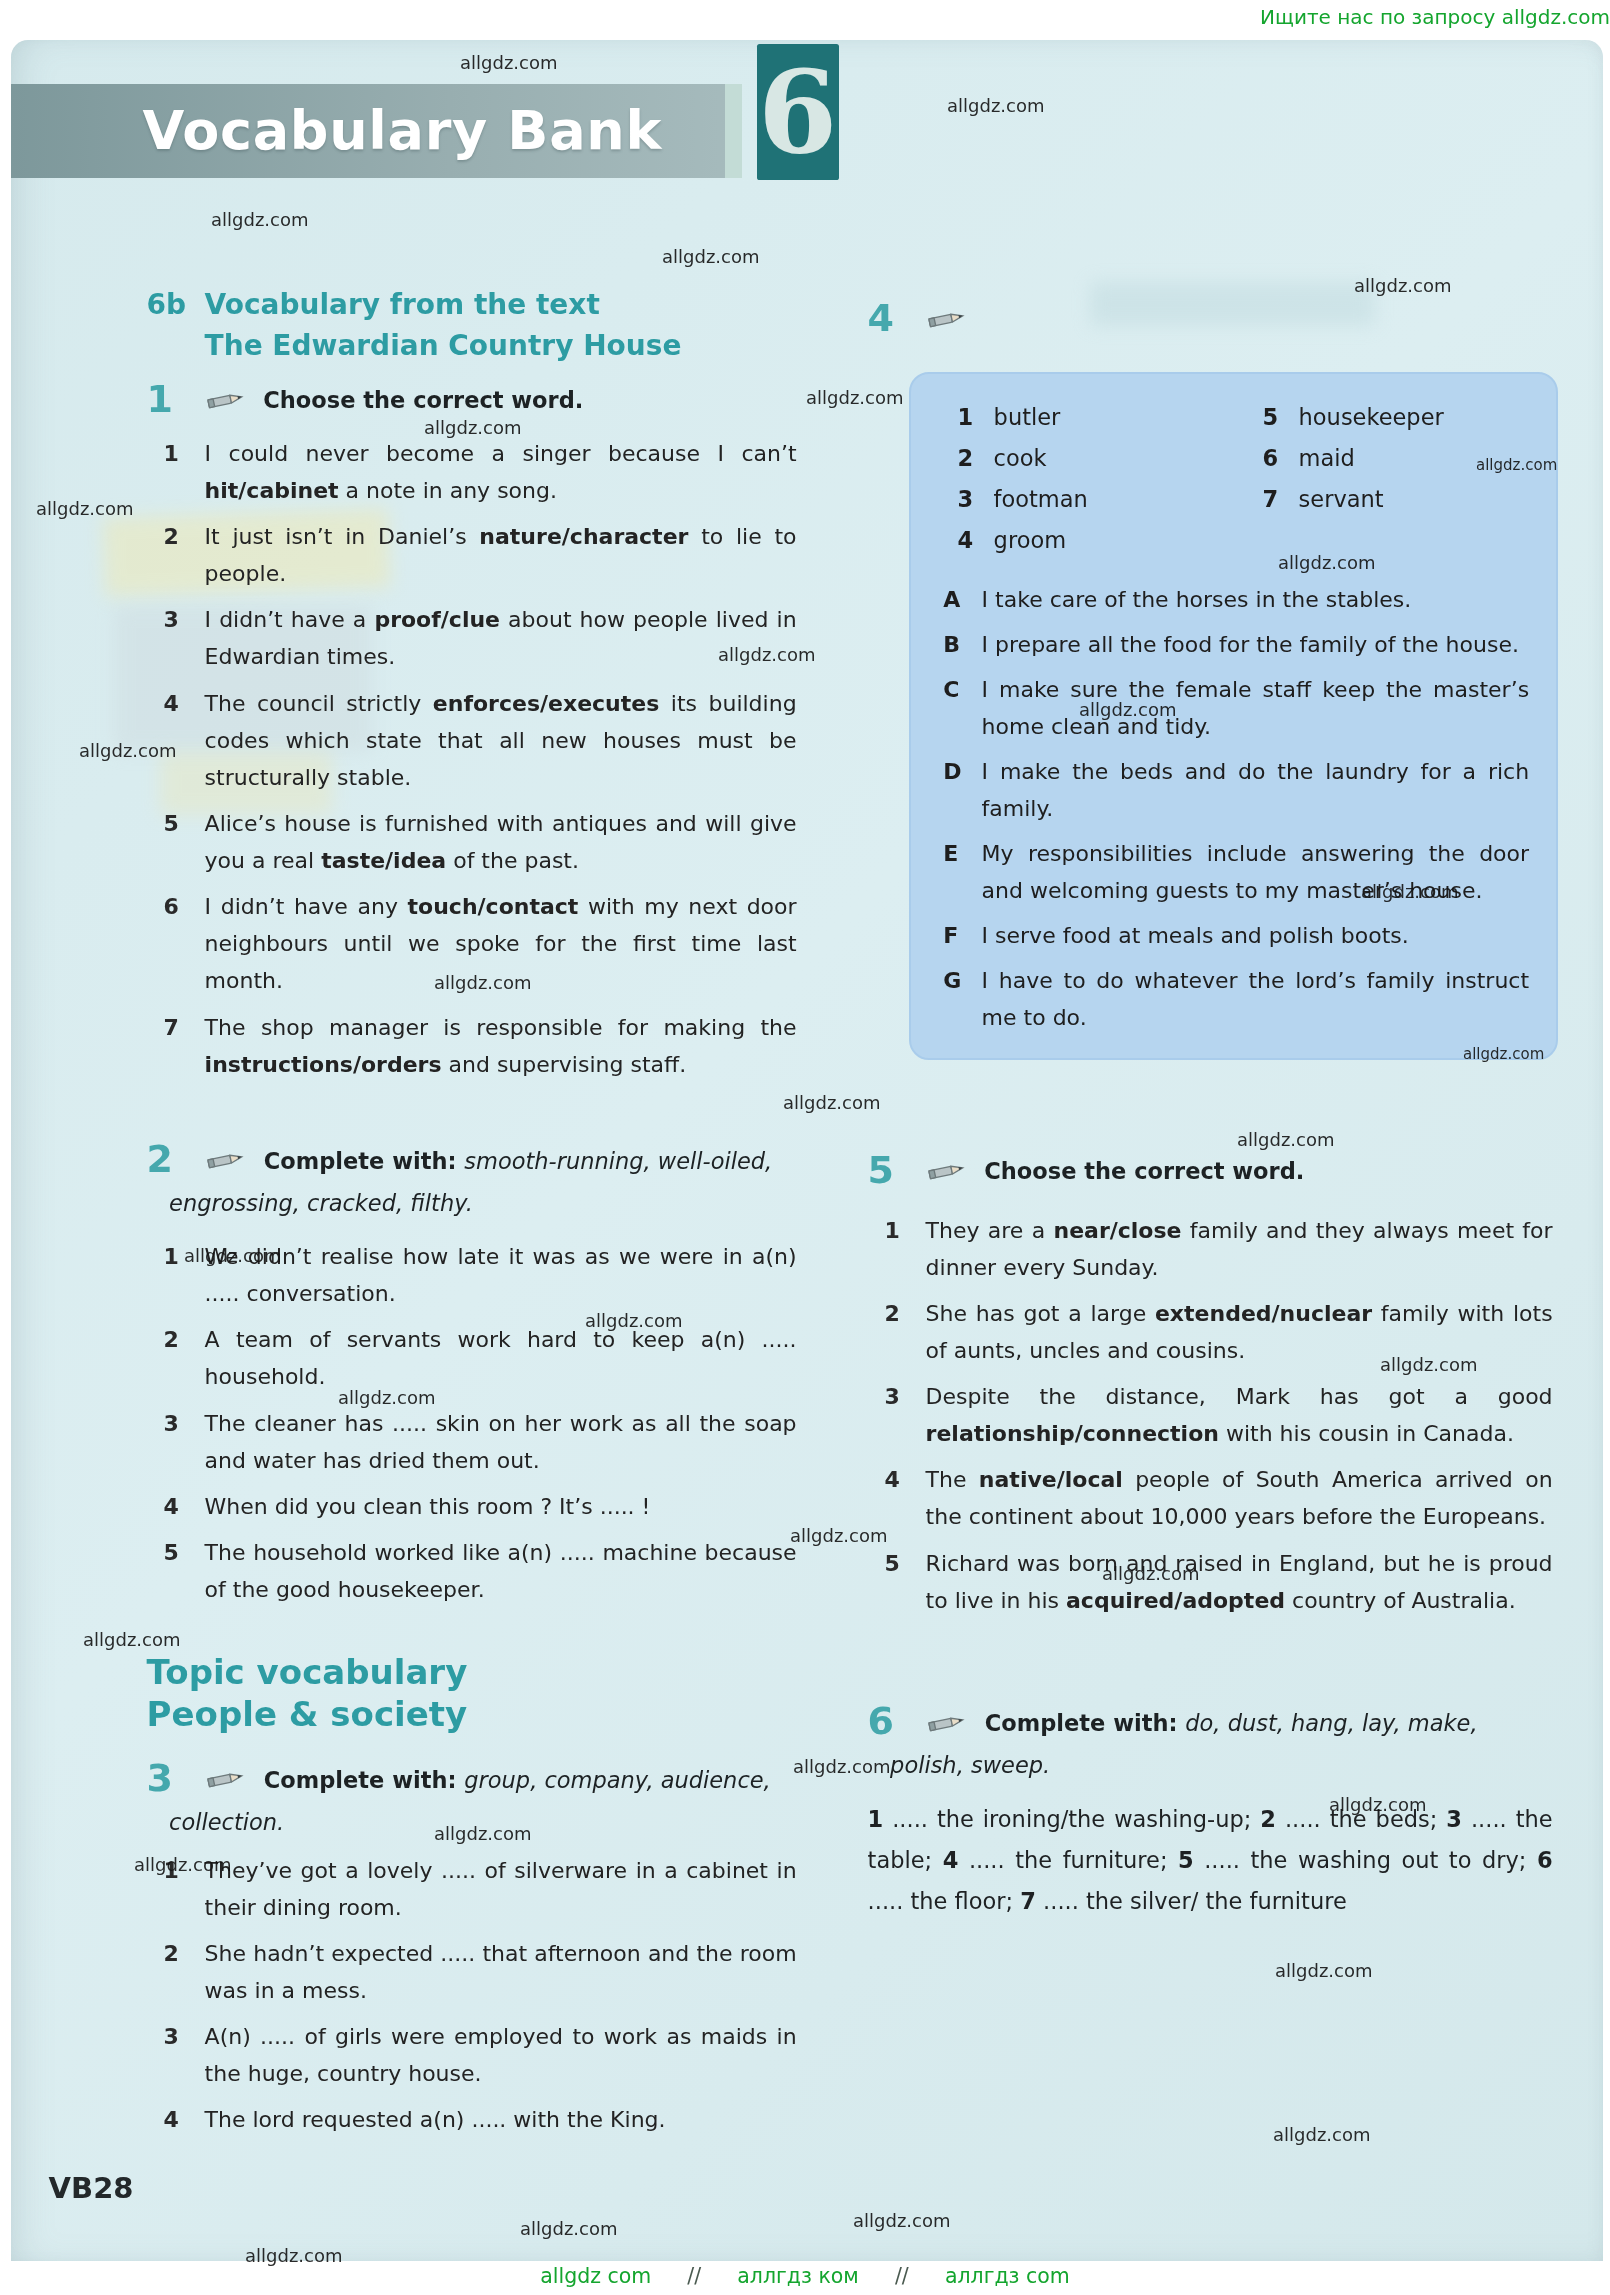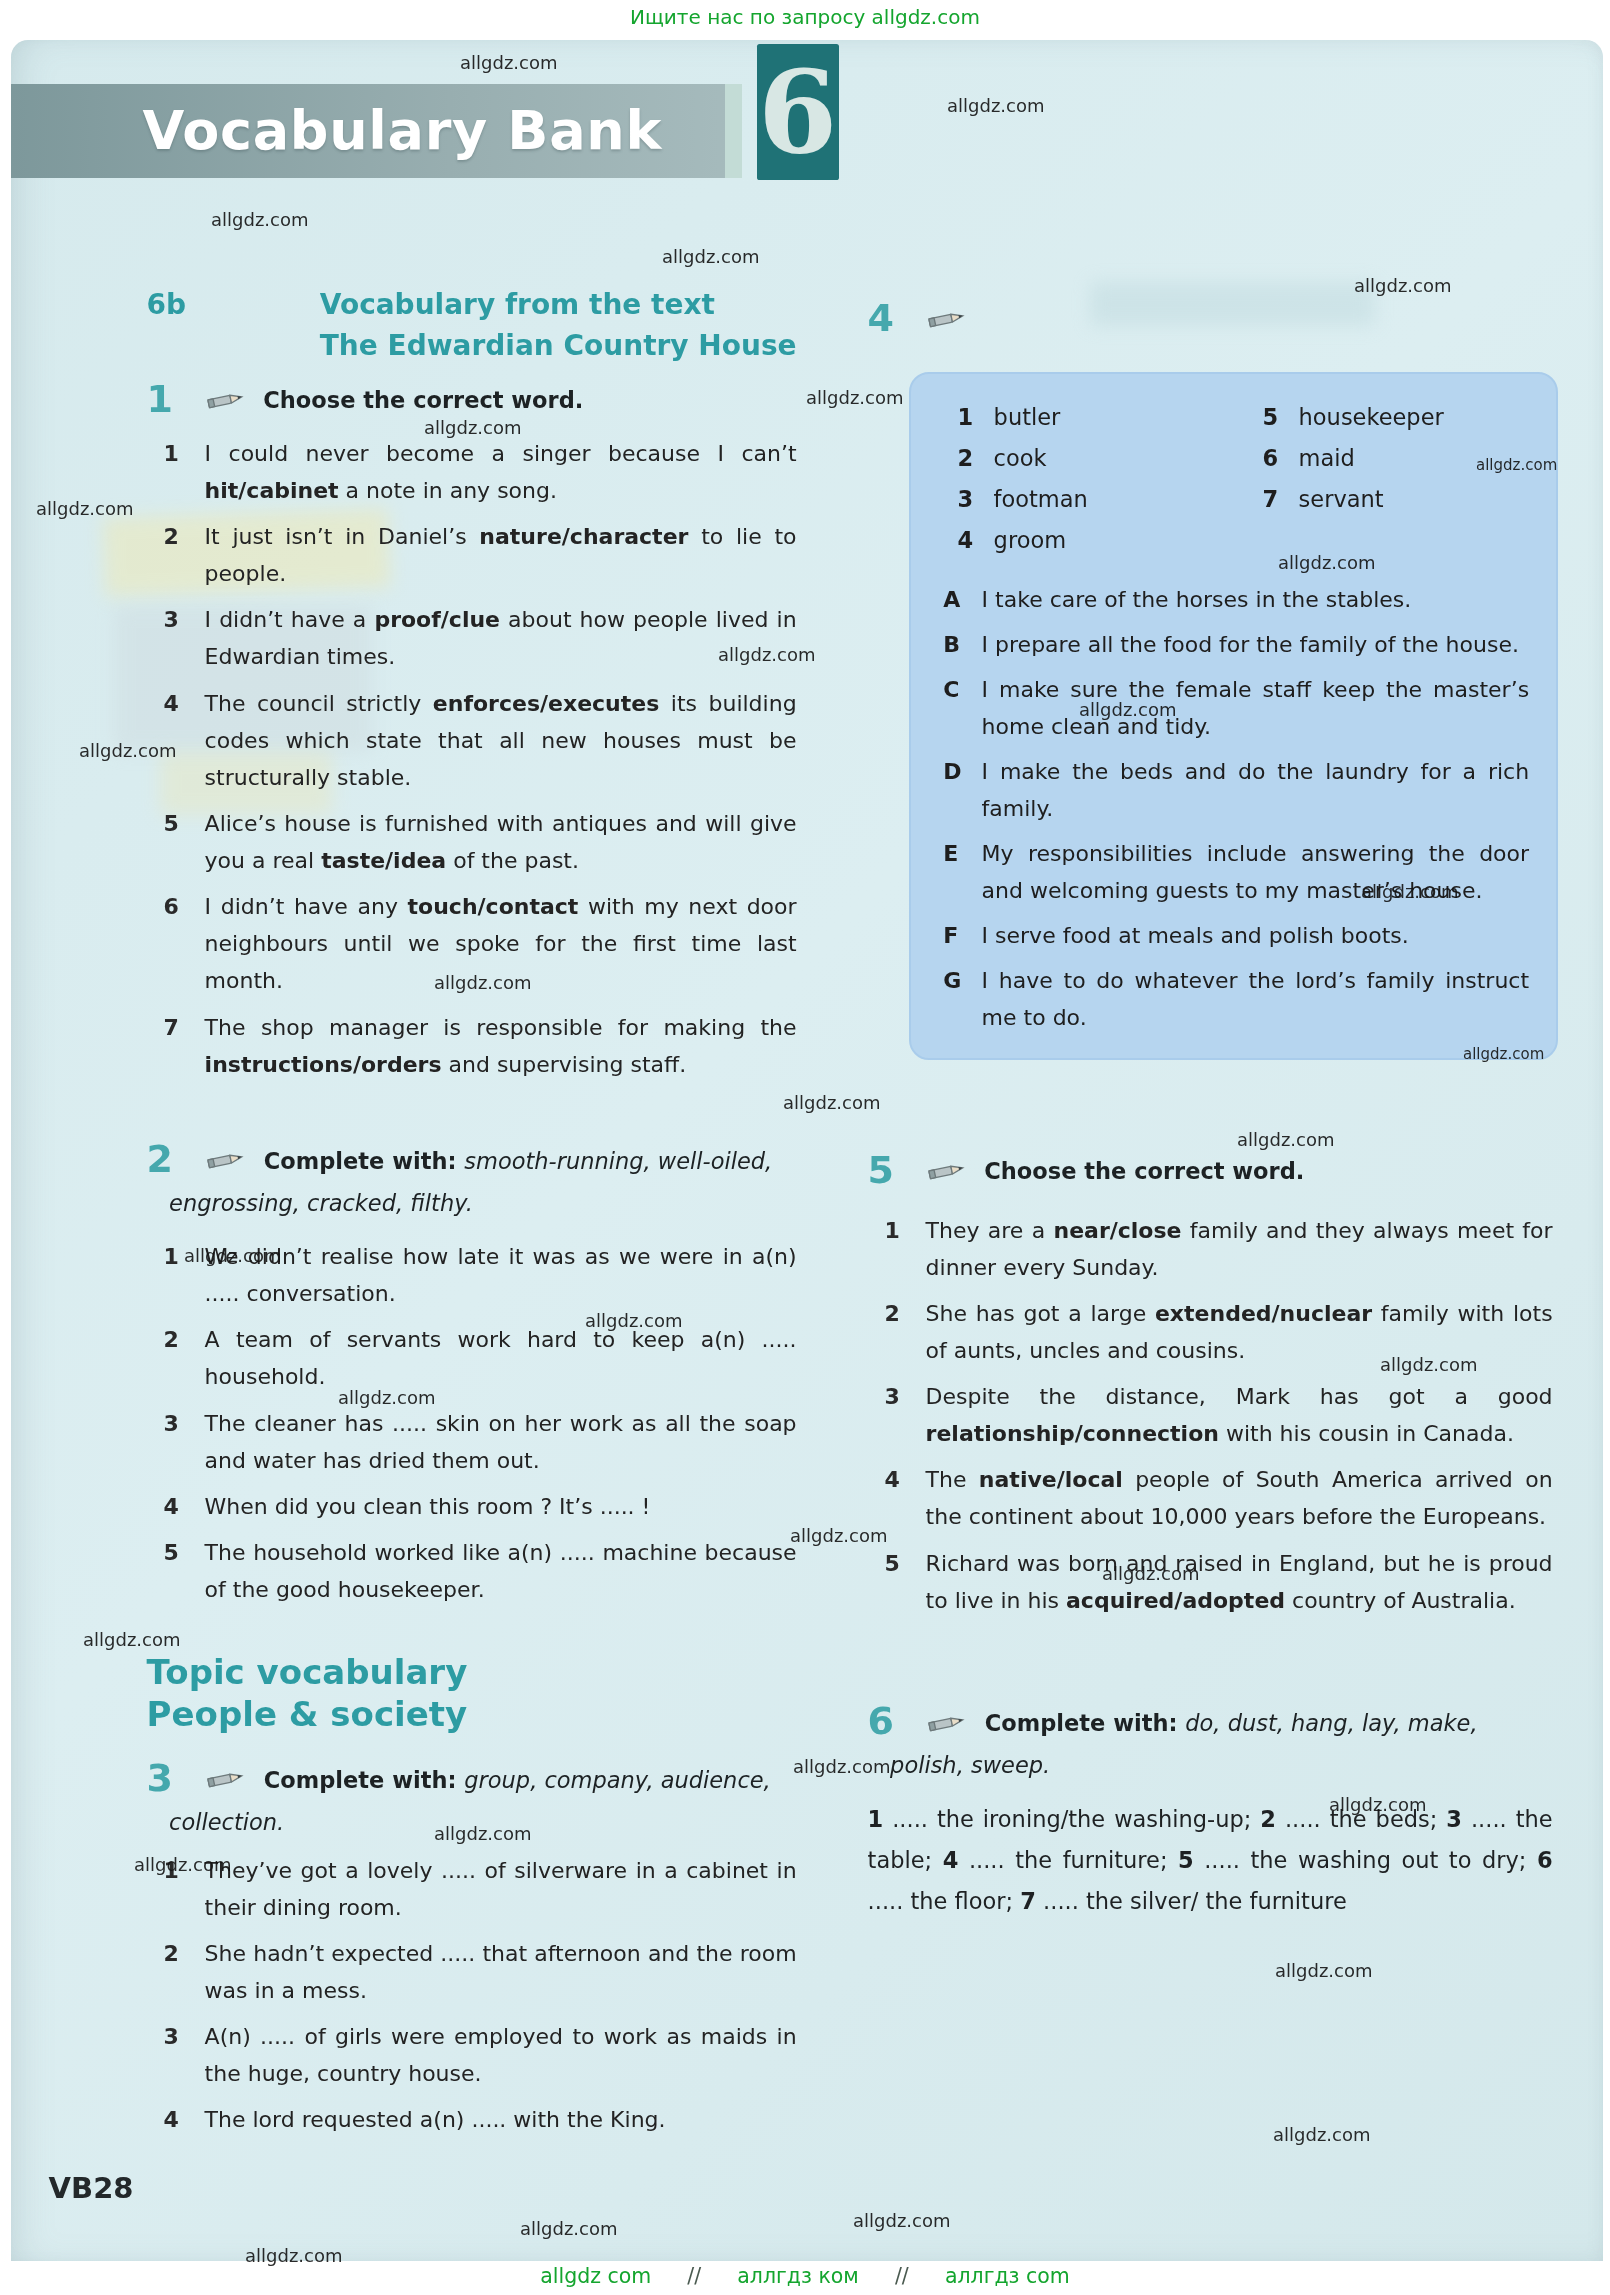--- a/index.html
+++ b/index.html
@@ -1,19 +1,19 @@
 <!DOCTYPE html>
 <html style="font-size:10.6px"><head>
 <meta charset="utf-8">
 <style>
   * { margin:0; padding:0; box-sizing:border-box; }
   html,body { width:1610px; height:2295px; }
   body { position:relative; background:#ffffff; font-family:"DejaVu Sans","Liberation Sans",sans-serif; color:#232323; overflow:hidden; }
 
-  .top-banner { position:absolute; top:5.3px; left:0; width:100%; text-align:center; font-size:20px; color:#14a52e; z-index:6; }
+  .top-banner { position:absolute; top:5.3px; left:0; width:100%; text-align:right; font-size:20px; color:#14a52e; z-index:6; }
 
   .sheet { position:absolute; left:10.6px; top:40px; width:1592px; height:2221px;
            background:linear-gradient(135deg,#d6eaed 0%,#dceef1 45%,#d4e8eb 100%);
            border-radius:17px 17px 0 0;
            box-shadow:inset 17px 0 40px -16px rgba(110,135,145,.28), inset -6.6px 0 20px -10.6px rgba(110,135,145,.18);
            z-index:1; }
 
   .ghost { position:absolute; filter:blur(9.3px); pointer-events:none; z-index:1; }
   .g1 { left:93px; top:473px; width:285px; height:79px; background:#efe9b2; opacity:.5; transform:rotate(-2deg); }
   .g2 { left:103px; top:566px; width:258px; height:146px; background:#ccd9dd; opacity:.42; }
@@ -26,21 +26,21 @@
                   letter-spacing:0.7px; text-shadow:0 2px 2.6px rgba(40,60,62,.25); white-space:nowrap; }
   .header-stripe { position:absolute; left:714px; top:44px; width:17px; height:94px; background:#c3dcd6; z-index:2; }
   .unit-box { position:absolute; left:746px; top:4px; width:82px; height:136px; background:#1f7276; border-radius:2.6px; z-index:3;
               display:flex; align-items:center; justify-content:center; }
   .unit-box span { font-family:"DejaVu Serif","Liberation Serif",serif; font-size:114px; font-weight:bold; color:#d8e7e4; line-height:1; }
 
   .col { position:absolute; z-index:3; }
   .left-col { left:136px; top:244px; width:650px; }
   .right-col { left:857px; top:261px; width:685px; }
 
-  .section-head { display:flex; color:#2d9ca3; font-weight:bold; font-size:28px; line-height:41px;justify-content:space-between; }
+  .section-head { display:flex; color:#2d9ca3; font-weight:bold; font-size:28px; line-height:41px; }
   .sec-tag { width:58px; flex:0 0 58px; }
 
   .exheader { position:relative; }
   .exnum { position:absolute; left:0; top:-5.3px; font-size:38px; font-weight:bold; color:#45a8ad; }
   .extitle { margin-left:58px; font-size:22.5px; line-height:37px; color:#1d2224; }
   .extitle.wrap { margin-left:22.5px; text-indent:36px; }
   .bold { font-weight:bold; }
   .b { font-weight:bold; }
   .i { font-style:italic; }
   .pencil { display:inline-block; vertical-align:-5.3px; margin-right:10.6px; text-indent:0; }

